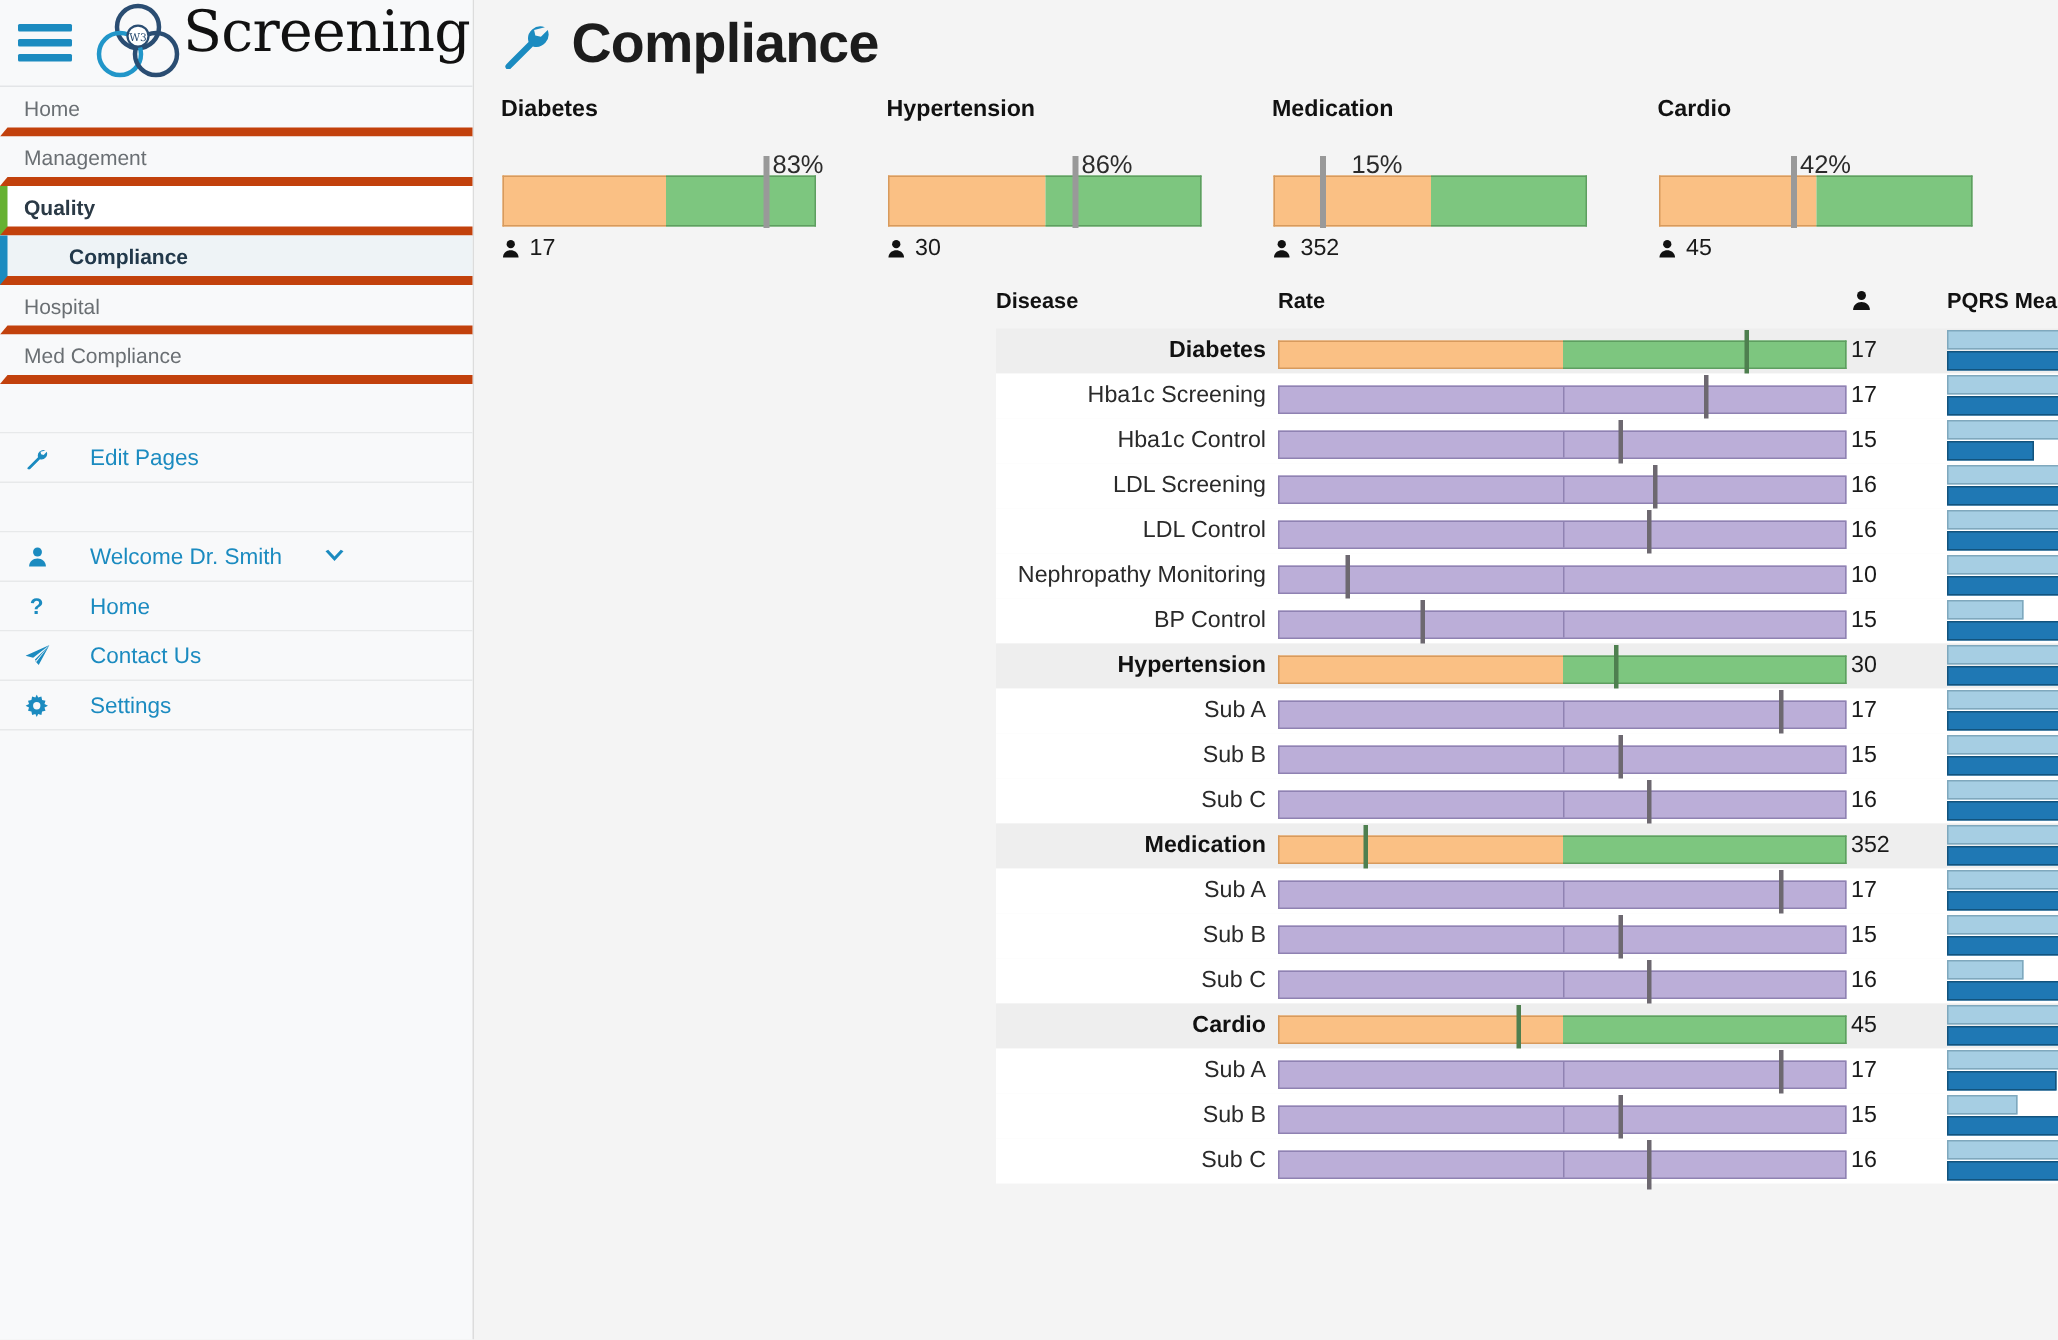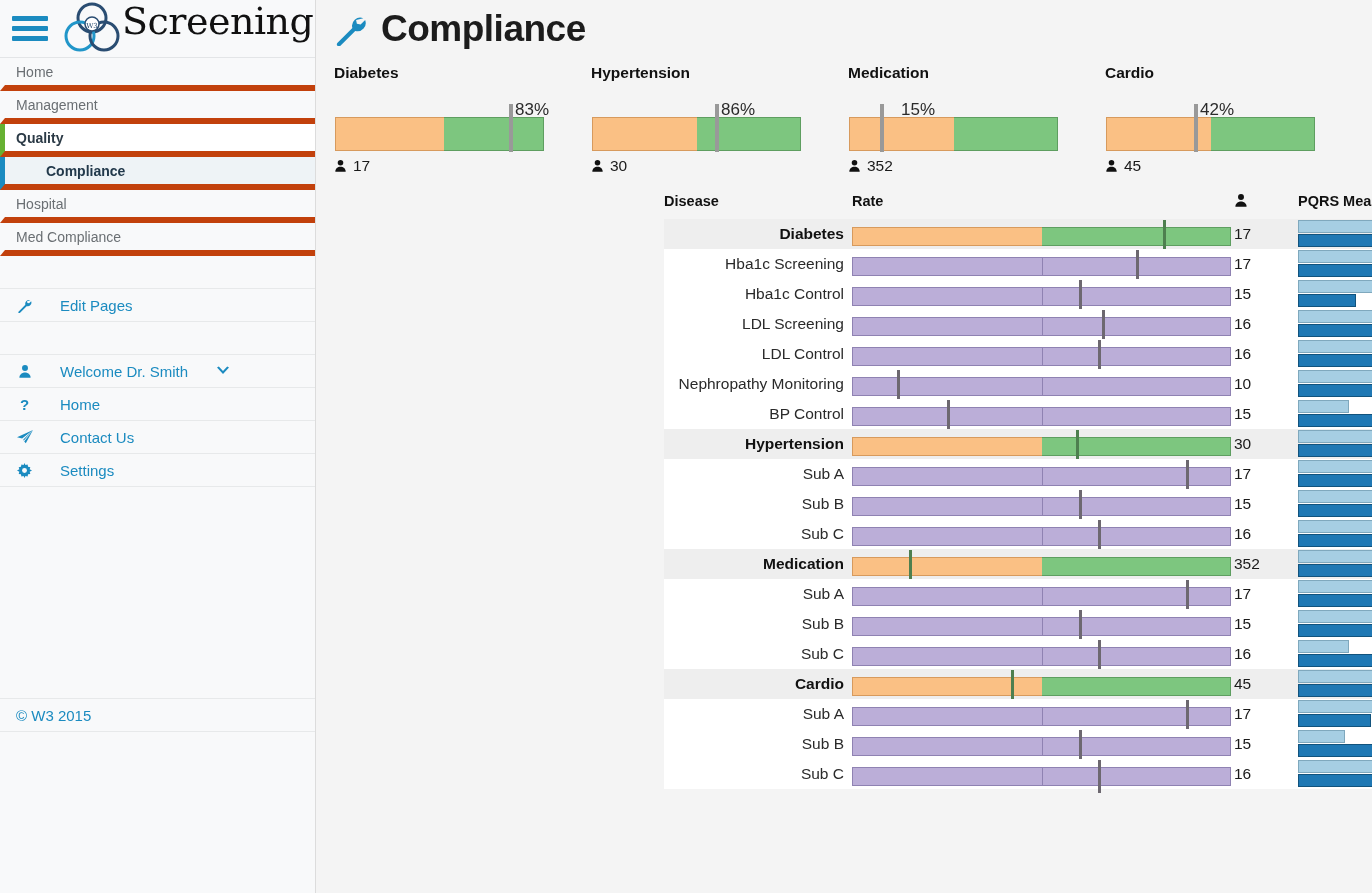--- a/index.html
+++ b/index.html
@@ -252,21 +252,20 @@
     <div class="nav-link">
       <span class="ic">
         <svg width="15" height="15" viewBox="0 0 16 16">
             <path fill="currentColor" d="M8 0l1 2.2 2.3-.7.5 2.4 2.4.5-.7 2.3L16 8l-2.5 1.3.7 2.3-2.4.5-.5 2.4-2.3-.7L8 16l-1-2.2-2.3.7-.5-2.4-2.4-.5.7-2.3L0 8l2.5-1.3-.7-2.3 2.4-.5.5-2.4 2.3.7z"></path>
             <circle cx="8" cy="8" r="2.6" fill="#f8f9fa"></circle>
           </svg>
       </span>
       <span>Settings</span>
     </div>
 
-    <div class="copyright">© W3 2015</div>
   </div>
 
   <div class="main">
 
     <div class="page-title">
       <span class="wrench">
         <svg width="33" height="33" viewBox="0 0 16 16">
             <path fill="currentColor" d="M14.2 2.5a4 4 0 0 0-5.3 4.8L1.6 14.6a1 1 0 0 0 1.4 1.4l7.3-7.3a4 4 0 0 0 4.8-5.3l-2.2 2.2-1.8-.4-.4-1.8z"></path>
           </svg>
       </span>

